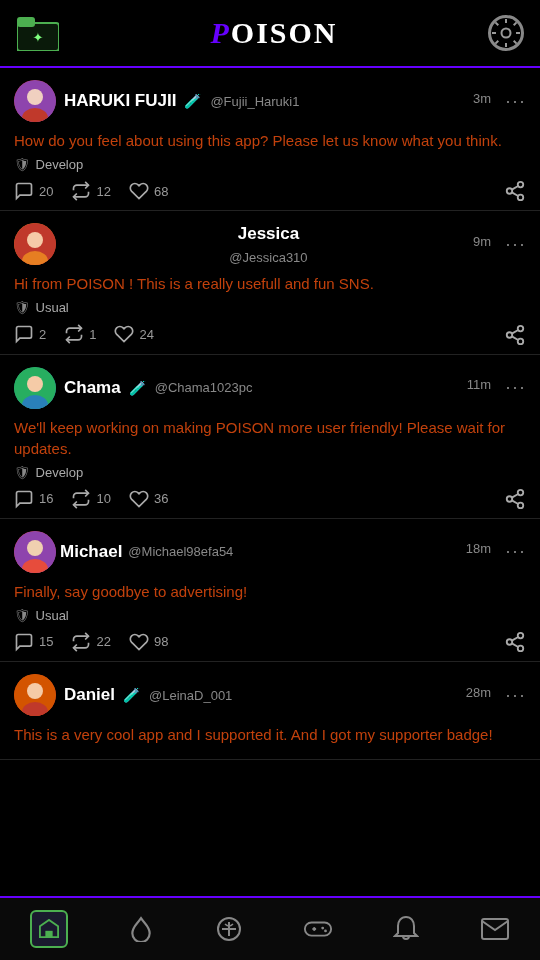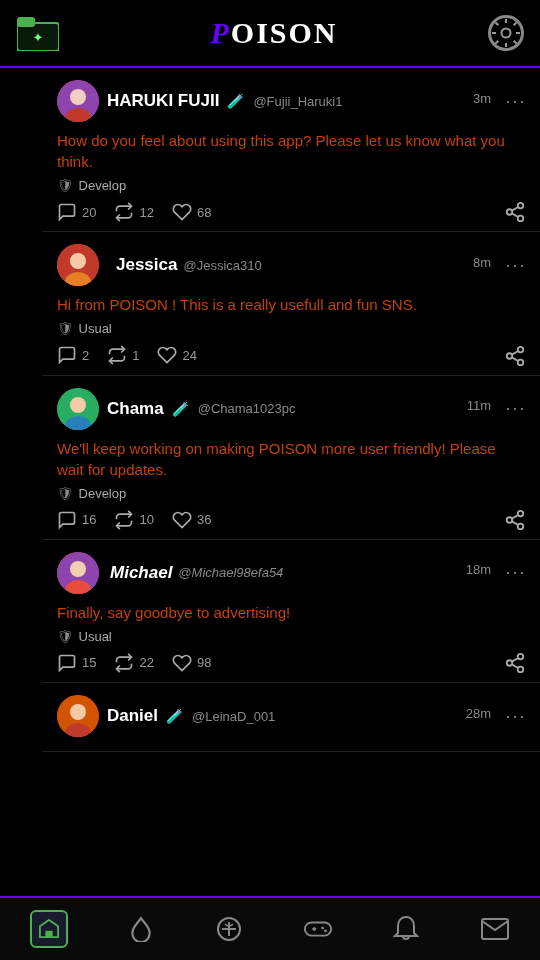--- a/index.html
+++ b/index.html
@@ -179,21 +179,20 @@
       align-items: center;
       justify-content: center;
       font-size: 18px;
     }
 
     
     svg { display: inline-block; vertical-align: middle; }
 
     .posts-container {
       padding-bottom: 70px;
-      padding-left: 43px;
     }
 
     .post-header-row {
       display: flex;
       align-items: center;
       width: 100%;
       margin-bottom: 6px;
     }
     .post-info {
       display: flex;
@@ -302,26 +301,26 @@
 
   <div class="post">
     <div class="post-header-row">
       <div class="avatar avatar-jessica">
         <svg width="42" height="42" viewBox="0 0 42 42">
           <circle cx="21" cy="21" r="21" fill="#c0392b"></circle>
           <circle cx="21" cy="17" r="8" fill="#f5cba7"></circle>
           <ellipse cx="21" cy="38" rx="13" ry="10" fill="#e67e22"></ellipse>
         </svg>
       </div>
-      <div class="post-info" style="margin-left:17px;">
+      <div class="post-info" style="margin-left:8px;flex-direction:column;">
         <span class="post-username">Jessica</span>
         <span class="post-handle">@Jessica310</span>
       </div>
       <div class="time-more">
-        <span class="post-time">8m</span>
+        <span class="post-time">9m</span>
         <span class="post-more">···</span>
       </div>
     </div>
     <div class="post-content">Hi from POISON ! This is a really usefull and fun SNS.</div>
     <div class="post-tag">
       <span class="tag-icon">🛡</span>
       <span>Usual</span>
     </div>
     <div class="post-actions">
       <div class="action-btn">
@@ -417,21 +416,21 @@
 
   <div class="post">
     <div class="post-header-row">
       <div class="avatar avatar-michael">
         <svg width="42" height="42" viewBox="0 0 42 42">
           <circle cx="21" cy="21" r="21" fill="#8e44ad"></circle>
           <circle cx="21" cy="17" r="8" fill="#f0d0b0"></circle>
           <ellipse cx="21" cy="38" rx="13" ry="10" fill="#e74c3c"></ellipse>
         </svg>
       </div>
-      <div class="post-info" style="margin-left:11px;font-style:italic;">
+      <div class="post-info" style="margin-left:4px;">
         <span class="post-username">Michael</span>
         <span class="post-handle">@Michael98efa54</span>
       </div>
       <div class="time-more">
         <span class="post-time">18m</span>
         <span class="post-more">···</span>
       </div>
     </div>
     <div class="post-content">Finally, say goodbye to advertising!</div>
     <div class="post-tag">
@@ -484,20 +483,22 @@
       <div class="post-info" style="margin-left:8px;align-items:center;">
         <span class="post-username">Daniel</span>
         <span class="post-badge">🧪</span>
         <span class="post-handle">@LeinaD_001</span>
       </div>
       <div class="time-more">
         <span class="post-time">28m</span>
         <span class="post-more">···</span>
       </div>
     </div>
+    <div class="post-content">This is a very cool app and I supported it.
+And I got my supporter badge!</div>
   </div>
 
 </div>
 
 <nav class="bottom-nav">
   <div class="nav-item active">
     <div class="nav-home-icon">
       <svg width="22" height="20" viewBox="0 0 24 22">
         <polygon points="2,20 22,20 22,8 12,1 2,8" fill="none" stroke="#4CAF50" stroke-width="2"></polygon>
         <rect x="8" y="13" width="8" height="7" fill="#4CAF50"></rect>

